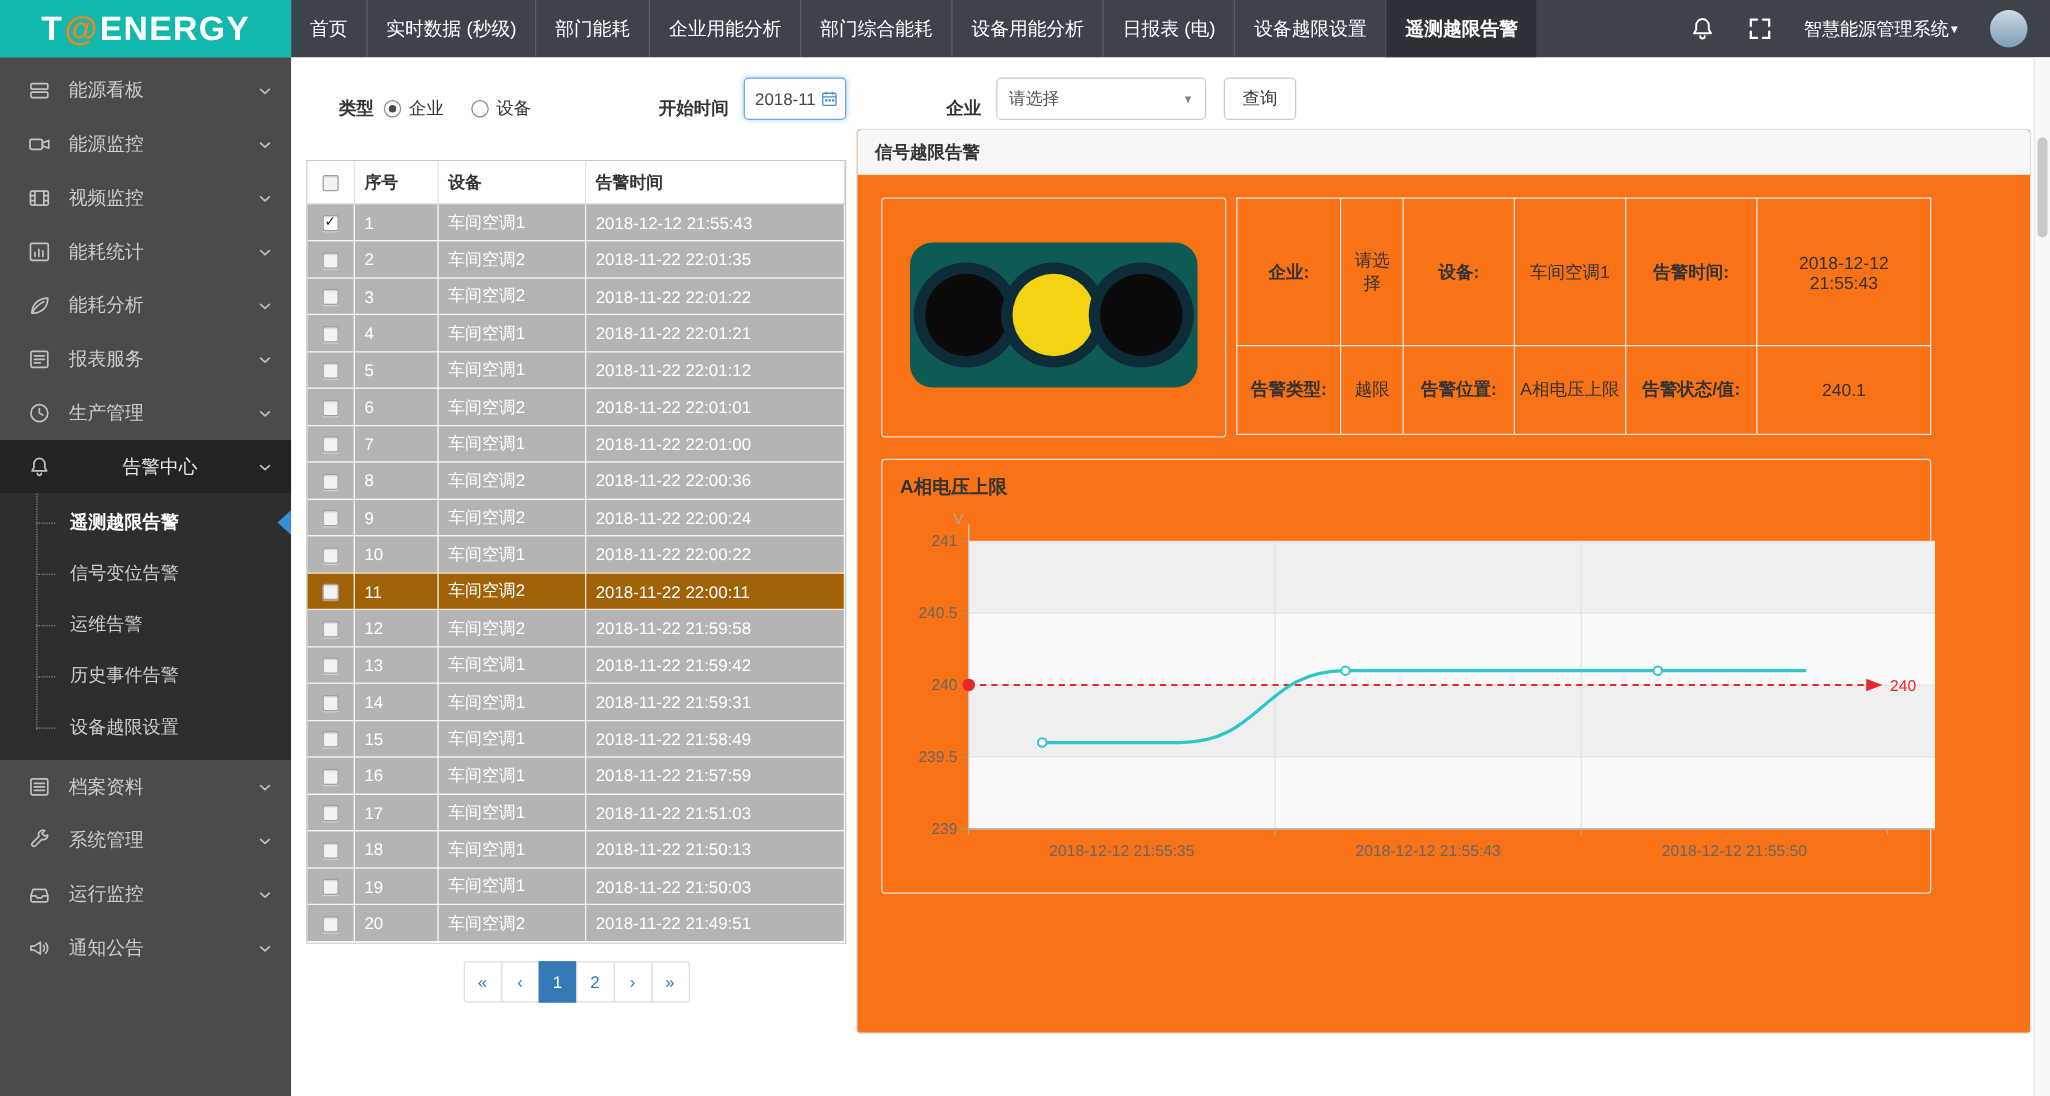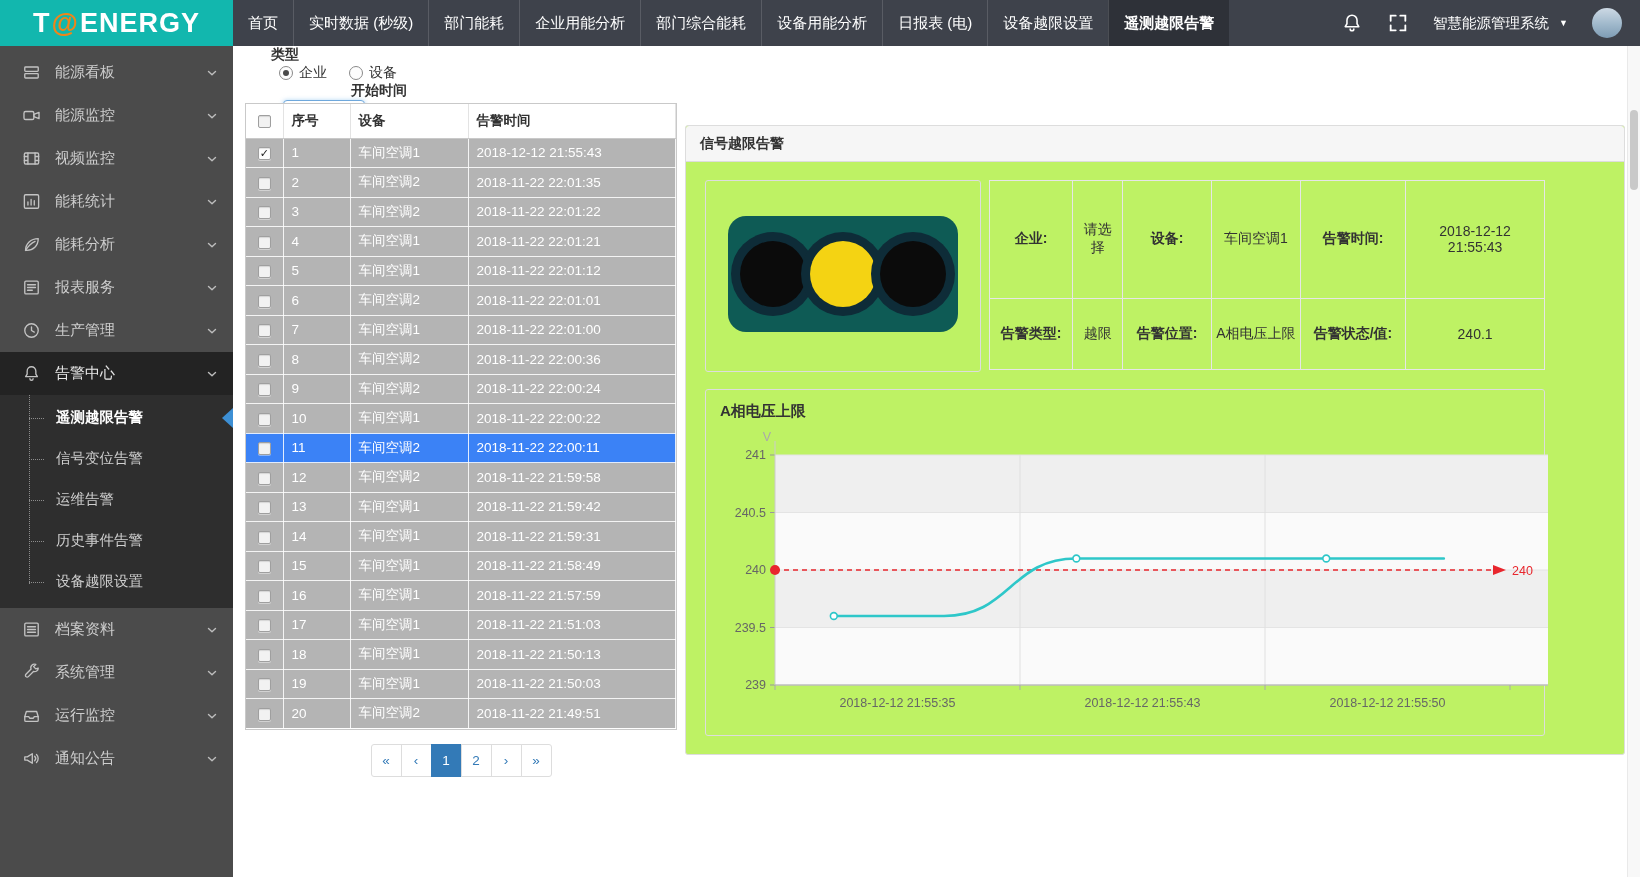--- a/index.html
+++ b/index.html
@@ -13,47 +13,47 @@
     font-size:27px; font-weight:800; letter-spacing:1px; flex:none; }
   .logo-at { color:#f08519; padding:0 1px; }
   .topnav { display:flex; align-items:stretch; flex:none;border-radius:22px; }
   .nav-item { display:flex; align-items:center; padding:0 15px; font-size:15px; color:#fff;
     border-left:1px solid rgba(255,255,255,.14); cursor:pointer; white-space:nowrap; }
   .nav-item:first-child { border-left:none; }
   .nav-item.active { background:#2e3138; font-weight:bold; }
   .top-right { margin-left:auto; display:flex; align-items:center; gap:24px; padding-right:18px; }
   .tr-icon { width:22px; height:22px; color:#fff; cursor:pointer; }
   .tr-icon svg { width:100%; height:100%; }
-  .sysname-wrap { display:flex; align-items:center; gap:10px; font-size:14.5px; cursor:pointer; }
+  .sysname-wrap { display:flex; align-items:center; gap:0; font-size:14.5px; cursor:pointer; }
   .sys-caret { font-size:9px; color:#fff; }
   .avatar { width:30px; height:30px; border-radius:50%; flex:none;
     background:linear-gradient(180deg,#cdd9e4 0%,#9fb8cb 55%,#7e9cb4 100%); }
 
   
   .layout { display:flex; height:831px; }
   .sidebar { width:233px; flex:none; background:#4b4b4b; padding-top:5px; color:#cdcdcd; overflow:hidden; }
   .side-item { position:relative; height:43px; display:flex; align-items:center; padding:0 14px 0 22px; cursor:pointer; }
   .side-item .s-icon { width:19px; height:19px; color:#c3c3c3; margin-right:14px; flex:none; }
   .side-item .s-icon svg { width:100%; height:100%; }
   .side-item .s-label { font-size:15px; }
   .side-item .s-chev { margin-left:auto; width:14px; height:14px; color:#bdbdbd; }
   .side-item .s-chev svg { width:100%; height:100%; }
-  .side-group.open .side-item.parent-active { background:#232323; color:#e8e8e8; }
+  .side-group.open .side-item.parent-active { background:#232323; color:#e8e8e8;gap:43px; }
   .submenu { background:#2e2e2e; position:relative; padding:2px 0 6px; }
   .submenu::before { content:''; position:absolute; left:29px; top:0; bottom:24px; border-left:1px dotted #8d8d8d; }
   .sub-item { position:relative; height:41px; display:flex; align-items:center; padding-left:56px;
     font-size:14.5px; color:#cfcfcf; cursor:pointer; }
   .sub-item::before { content:''; position:absolute; left:29px; top:50%; width:15px; border-top:1px dotted #8d8d8d; }
   .sub-item.active { color:#fff; font-weight:bold; }
   .sub-marker { position:absolute; right:0; top:50%; transform:translateY(-50%); width:0; height:0;
     border-top:10px solid transparent; border-bottom:10px solid transparent; border-right:11px solid #3d8fd4; }
 
   
   .main { flex:1; background:#fff; padding:0 0 0 12px; position:relative; }
-  .filterbar { height:50px; display:flex; align-items:flex-start; padding-left:26px;flex-direction:column; }
+  .filterbar { height:50px; display:flex; align-items:flex-end; padding-left:26px; }
   .flabel { font-size:14px; font-weight:bold; color:#333; }
   .radio-group { display:flex; align-items:center; margin-left:8px; }
   .radio-opt { display:flex; align-items:center; margin-right:22px; cursor:pointer; }
   .radio-dot { width:14px; height:14px; border-radius:50%; border:1px solid #8a8a8a; background:#fdfdfd;
     margin-right:6px; position:relative; }
   .radio-dot.sel::after { content:''; position:absolute; left:3px; top:3px; width:6px; height:6px;
     border-radius:50%; background:#4a4a4a; }
   .radio-label { font-size:14px; color:#333; }
   .gap-lg { margin-left:80px; }
   .date-wrap { display:flex; align-items:center; margin-left:12px; width:82px; height:34px;
@@ -73,35 +73,35 @@
   .left-col { width:432px; flex:none; margin-top:7px; }
   .table-wrap { border:1px solid #c9c9c9; }
   table.alarm { width:100%; border-collapse:collapse; table-layout:fixed; }
   table.alarm th { height:34px; background:#fff; font-size:13.5px; color:#333; text-align:left;
     padding:0 8px; border-right:1px solid #e3e3e3; border-bottom:1px solid #c9c9c9; }
   table.alarm th.cb-col, table.alarm td.cb-col { width:37px; text-align:center; padding:0; }
   table.alarm th.no-col { width:67px; }
   table.alarm th.dev-col { width:118px; }
   table.alarm td { height:29.5px; background:#b4b4b4; color:#fff; font-size:13.5px; padding:0 8px;
     border-right:1px solid rgba(255,255,255,.85); border-bottom:1px solid rgba(255,255,255,.85); white-space:nowrap; }
-  table.alarm tr.row-hover td { background:#3b82f6; }
+  table.alarm tr.row-hover td { background:#a16207; }
   .cb { display:inline-block; width:13px; height:13px; border:1px solid #9f9f9f; border-radius:2px;
     background:#f2f2f2; box-shadow:inset 0 1px 1px rgba(0,0,0,.12), 0 1px 0 rgba(255,255,255,.4);
     font-size:11px; line-height:11px; color:#222; text-align:center; vertical-align:middle; cursor:pointer; }
   .cb.checked { background:#fdfdfd; }
   .pagination { display:flex; justify-content:center; margin-top:14px; }
   .page-btn { min-width:31px; height:33px; border:1px solid #ddd; background:#fff; color:#337ab7;
     font-size:13.5px; margin-left:-1px; cursor:pointer; font-family:inherit; }
   .page-btn:first-child { border-radius:3px 0 0 3px; margin-left:0; }
   .page-btn:last-child { border-radius:0 3px 3px 0; }
   .page-btn.active { background:#337ab7; border-color:#337ab7; color:#fff; }
 
   
   .right-panel { flex:none; width:940px; margin:7px 0 0 8px; border:1px solid #ddd; border-radius:3px;
-    background:#bef264; height:630px; }
+    background:#f97316; height:724px; }
   .panel-header { height:36px; line-height:35px; background:#f6f6f6; border-bottom:1px solid #ddd;
     font-size:14px; font-weight:bold; color:#333; padding:0 14px; border-radius:3px 3px 0 0; }
   .panel-body { padding:18px 0 0 19px; }
   .top-row { display:flex; gap:8px; width:840px; }
   .light-box { width:276px; height:192px; border:1px solid #ddd; border-radius:3px; display:flex;
     align-items:center; justify-content:center; flex:none; }
   .info-table { flex:1; }
   table.info { width:100%; height:190px; border-collapse:collapse; }
   table.info td { border:1px solid #e6e6e6; text-align:center; font-size:14px; color:#333; padding:4px; }
   table.info td.lbl { font-weight:bold; }

